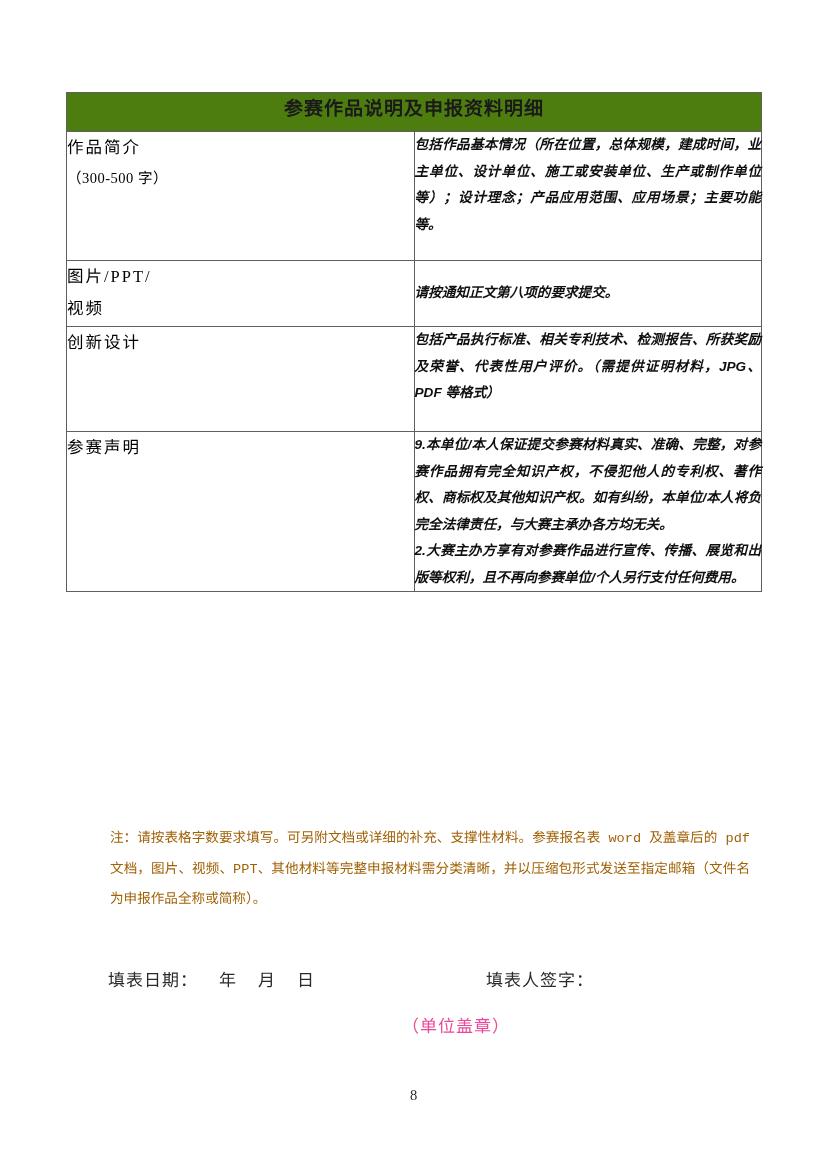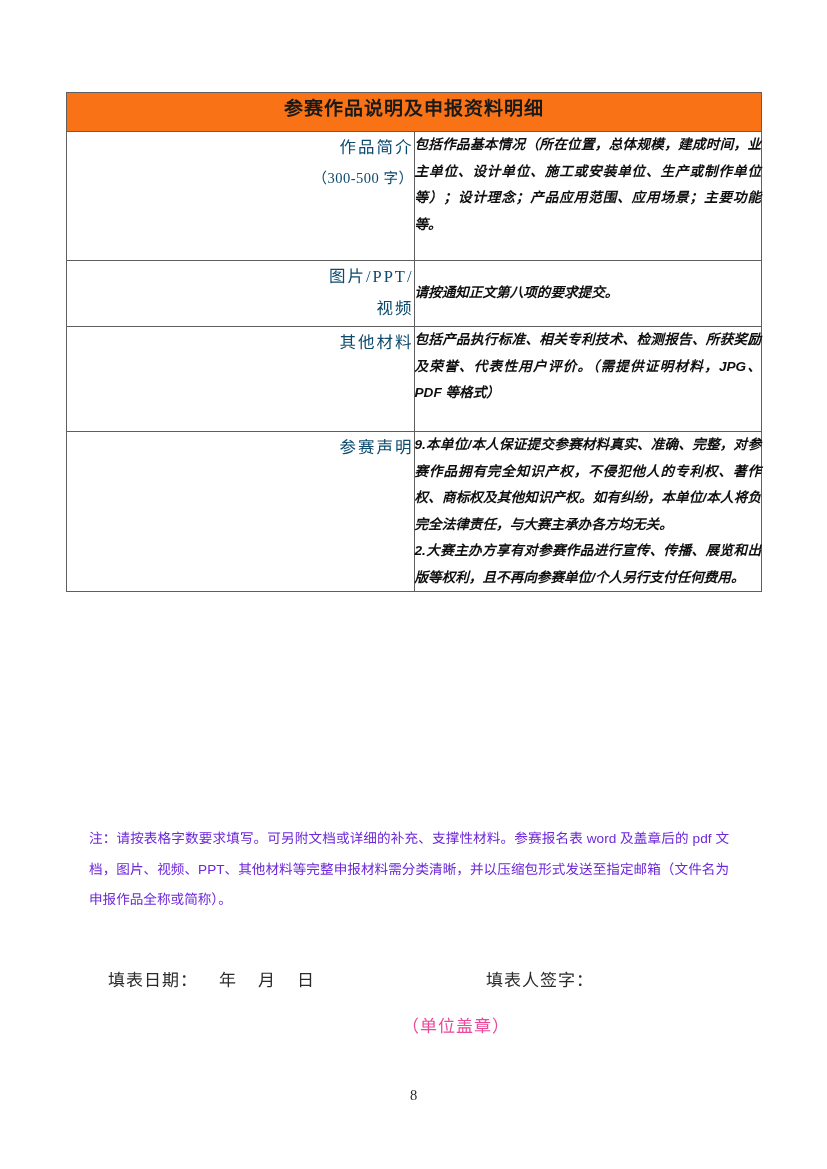--- a/index.html
+++ b/index.html
@@ -34,36 +34,36 @@
     table-layout: fixed;
   }
   .form-table td,
   .form-table th {
     border: 1px solid #5f5f5f;
     padding: 0;
     vertical-align: top;
   }
 
   .title-cell {
-    background: #f97316;
+    background: #4d7c0f;
     text-align: center;
     vertical-align: middle;
     height: 38px;
     font-size: 19px;
     font-weight: bold;
     letter-spacing: 1px;
     font-family: "Liberation Serif", "DejaVu Serif", serif;
   }
 
   .label-cell {
     width: 122px;
-    text-align: right;
+    text-align: left;
     vertical-align: middle;
     font-size: 16.5px;
-    color: #0c4a6e;
+    color: #000000;
     letter-spacing: 2px;
     line-height: 1.95;
     padding: 4px 2px;
     font-family: "Liberation Serif", "DejaVu Serif", serif;
     margin-left: 48px;
   }
   .label-cell .sub {
     font-size: 14.5px;
     letter-spacing: 0.5px;
     white-space: nowrap;
@@ -90,28 +90,28 @@
   .row-other   .label-cell, .row-other   .content-cell { height: 104px; }
   .row-declare .label-cell, .row-declare .content-cell { height: 132px; }
 
   .row-media .content-cell {
     vertical-align: middle;
   }
 
   
   .note {
     position: absolute;
-    left: 89px;
+    left: 110px;
     top: 824px;
     width: 640px;
     font-size: 13.6px;
     line-height: 2.25;
-    color: #6d28d9;
+    color: #a16207;
     text-align: justify;
-    font-family: Liberation Sans, sans-serif;
+    font-family: Liberation Mono, monospace;
   }
   .note p { margin: 0; }
 
   
   .sign-row {
     position: absolute;
     left: 108px;
     top: 966px;
     width: 620px;
     font-size: 17px;
@@ -179,21 +179,21 @@
           <div>图片/PPT/</div>
           <div>视频</div>
         </td>
         <td class="content-cell">
           <p>请按通知正文第八项的要求提交。</p>
         </td>
       </tr>
 
       <tr class="row-other">
         <td class="label-cell">
-          <div>其他材料</div>
+          <div>创新设计</div>
         </td>
         <td class="content-cell">
           <p>包括产品执行标准、相关专利技术、检测报告、所获奖励及荣誉、代表性用户评价。（需提供证明材料，JPG、PDF 等格式）</p>
         </td>
       </tr>
 
       <tr class="row-declare">
         <td class="label-cell">
           <div>参赛声明</div>
         </td>

